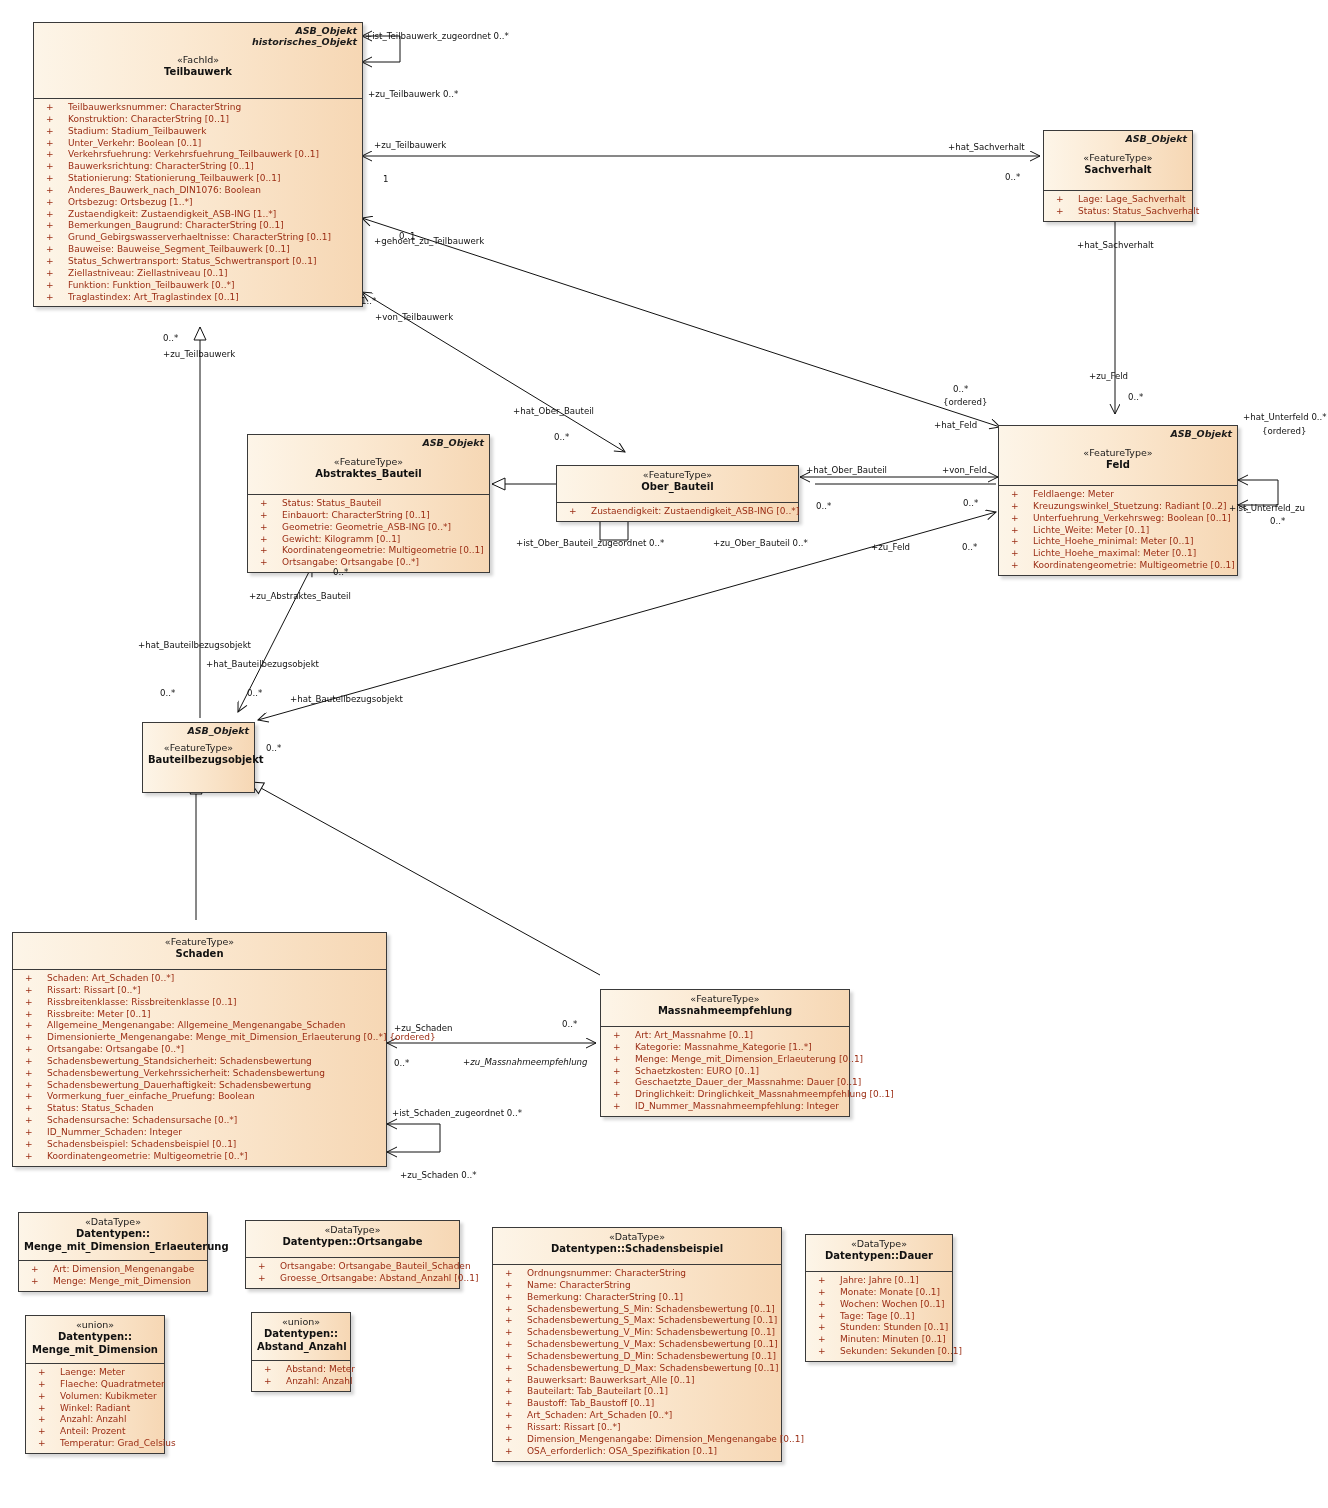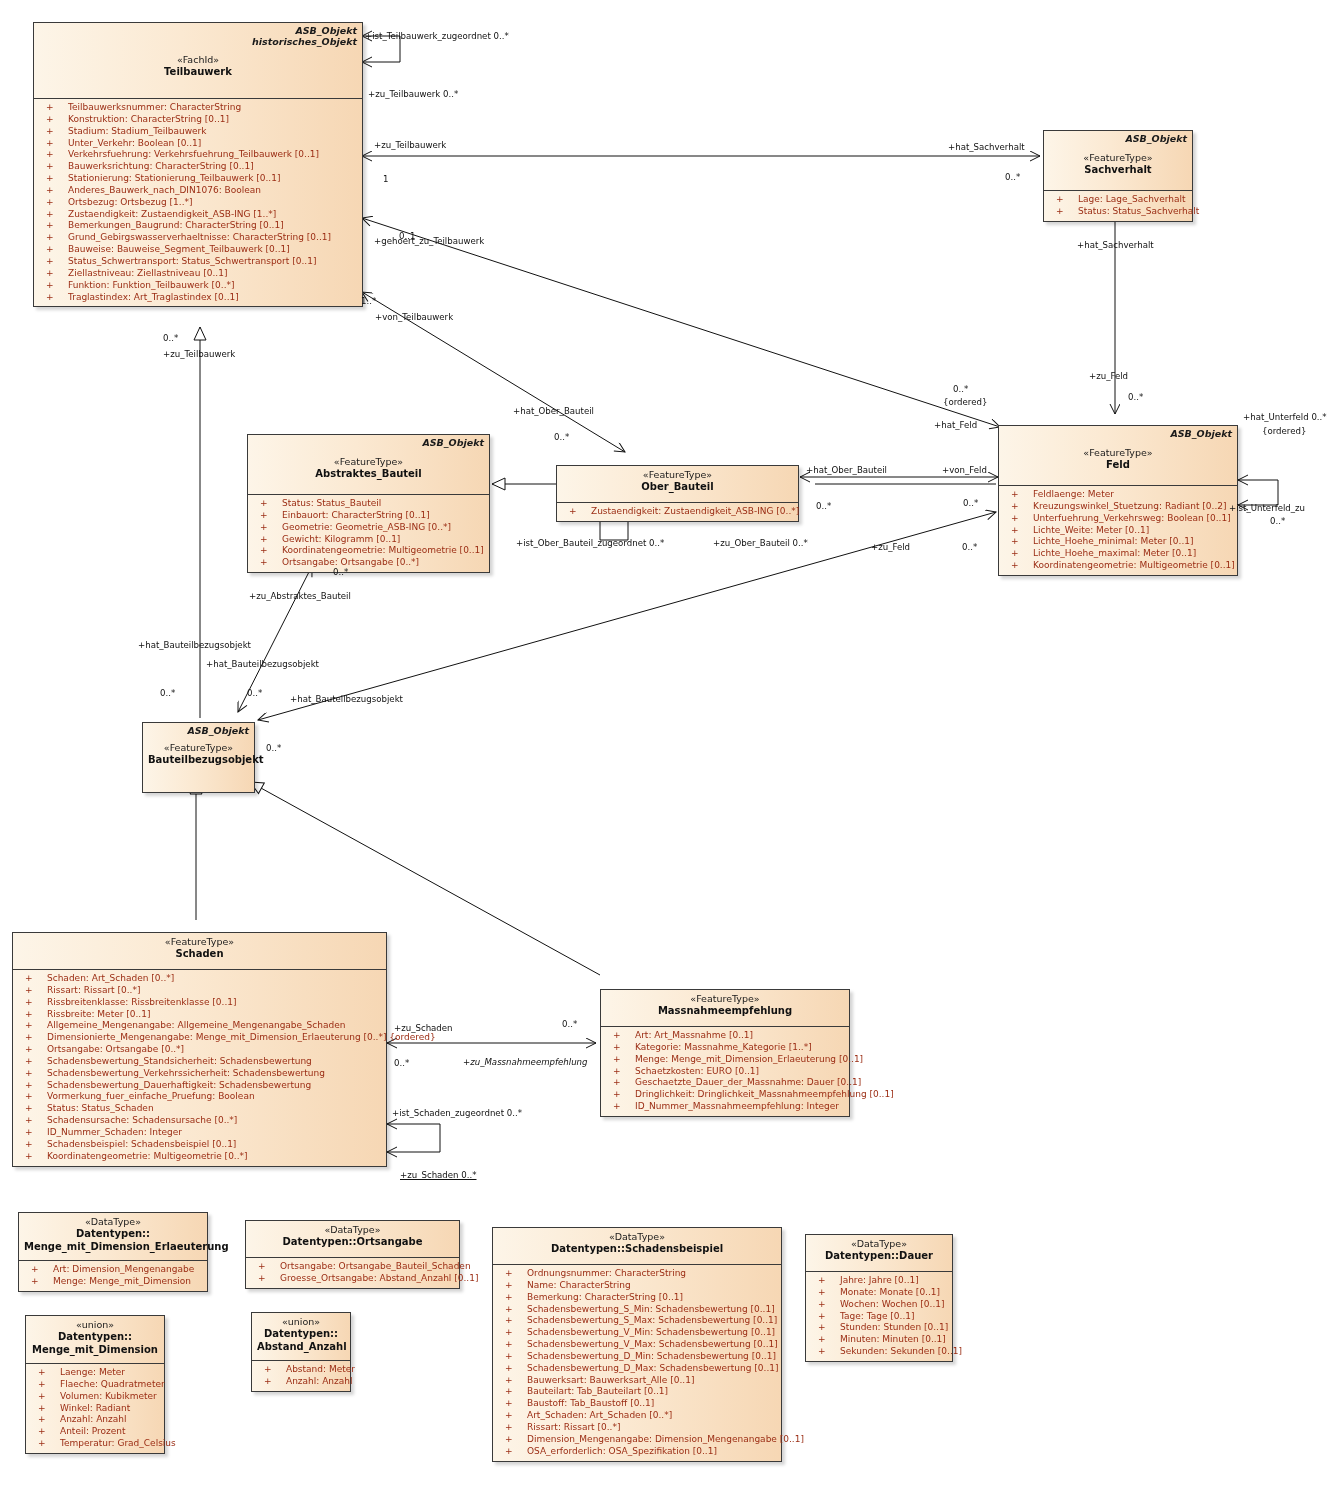--- a/index.html
+++ b/index.html
@@ -378,15 +378,15 @@
   <div class="lbl" style="left:206px;top:659px;">+hat_Bauteilbezugsobjekt</div>
   <div class="lbl" style="left:160px;top:688px;">0..*</div>
   <div class="lbl" style="left:247px;top:688px;">0..*</div>
   <div class="lbl" style="left:290px;top:694px;">+hat_Bauteilbezugsobjekt</div>
   <div class="lbl" style="left:266px;top:743px;">0..*</div>
   <div class="lbl" style="left:394px;top:1023px;">+zu_Schaden</div>
   <div class="lbl" style="left:562px;top:1019px;">0..*</div>
   <div class="lbl" style="left:463px;top:1057px;font-style:italic;">+zu_Massnahmeempfehlung</div>
   <div class="lbl" style="left:394px;top:1058px;">0..*</div>
   <div class="lbl" style="left:392px;top:1108px;">+ist_Schaden_zugeordnet 0..*</div>
-  <div class="lbl" style="left:400px;top:1170px;text-decoration:underline;">+zu_Schaden 0..*</div>
+  <div class="lbl" style="left:400px;top:1170px;">+zu_Schaden 0..*</div>
 
 </div>
 
 </body></html>

